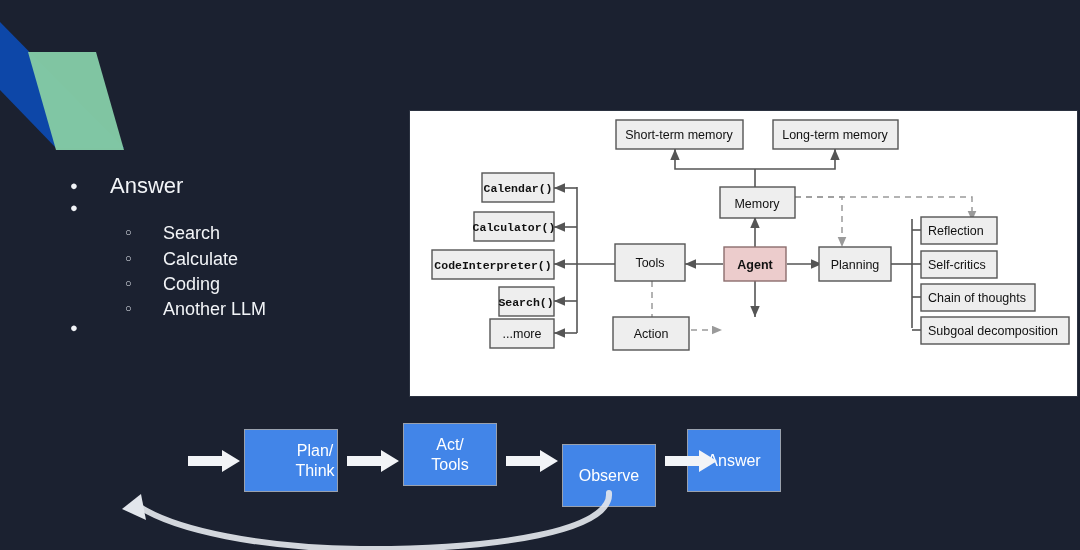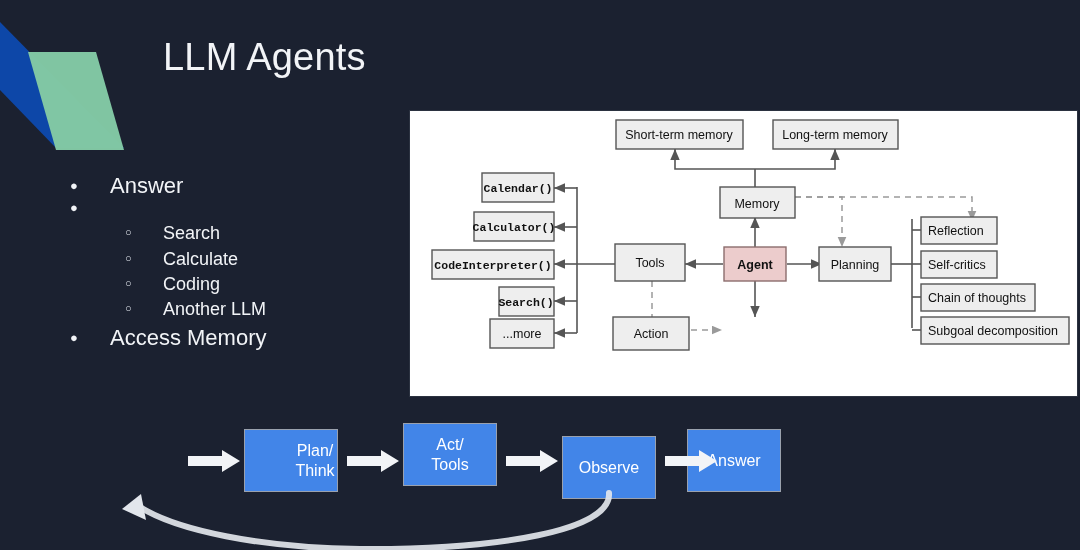--- a/index.html
+++ b/index.html
@@ -135,21 +135,20 @@
 <div id="slide">
 
   <div class="logo-wrap">
     <svg width="140" height="150" viewBox="0 0 140 150">
       <polygon points="0,22 12,22 130,147 118,147" fill="none"></polygon>
       <polygon points="0,22 0,90 56,148 124,148" fill="#0d47a8"></polygon>
       <polygon points="28,52 96,52 124,150 56,150" fill="#83c9a4" opacity="0.98"></polygon>
     </svg>
   </div>
 
-  <div class="slide-title">LLM Agents</div>
 
   <div class="bullets">
 
     <div class="bullet-row lvl1">
       <span class="bullet-mark">●</span>
       <span class="bullet-text">Answer</span>
     </div>
 
     <div class="bullet-row lvl1">
       <span class="bullet-mark">●</span>
@@ -170,21 +169,20 @@
       <span class="bullet-text">Coding</span>
     </div>
 
     <div class="bullet-row lvl2">
       <span class="bullet-mark">○</span>
       <span class="bullet-text">Another LLM</span>
     </div>
 
     <div class="bullet-row lvl1">
       <span class="bullet-mark">●</span>
-      <span class="bullet-text">Access Memory</span>
     </div>
 
   </div>
 
   <div class="figure-panel">
     <svg class="figure-svg" width="669" height="287" viewBox="0 0 669 287">
       <defs>
         <marker id="ah" markerWidth="8" markerHeight="8" refX="7" refY="3" orient="auto" markerUnits="strokeWidth">
           <path d="M0,0 L7,3 L0,6 z" fill="#555555"></path>
         </marker>
@@ -285,21 +283,21 @@
     </svg>
 
   </div>
 
   <div class="flow">
 
     <div class="flow-box" style="left:244px; top:21px;padding-left:48px;">Plan/
 Think</div>
     <div class="flow-box" style="left:403px; top:15px;">Act/
 Tools</div>
-    <div class="flow-box" style="left:562px; top:28px;">Observe</div>
+    <div class="flow-box" style="left:562px; top:36px;">Observe</div>
     <div class="flow-box" style="left:687px; top:21px;">Answer</div>
 
     <svg class="flow-arrow" style="left:188px; top:42px;" width="54" height="22">
       <path d="M0,6 L34,6 L34,0 L52,11 L34,22 L34,16 L0,16 z" fill="#f2f4f7"></path>
     </svg>
     <svg class="flow-arrow" style="left:347px; top:42px;" width="54" height="22">
       <path d="M0,6 L34,6 L34,0 L52,11 L34,22 L34,16 L0,16 z" fill="#f2f4f7"></path>
     </svg>
     <svg class="flow-arrow" style="left:506px; top:42px;" width="54" height="22">
       <path d="M0,6 L34,6 L34,0 L52,11 L34,22 L34,16 L0,16 z" fill="#f2f4f7"></path>

